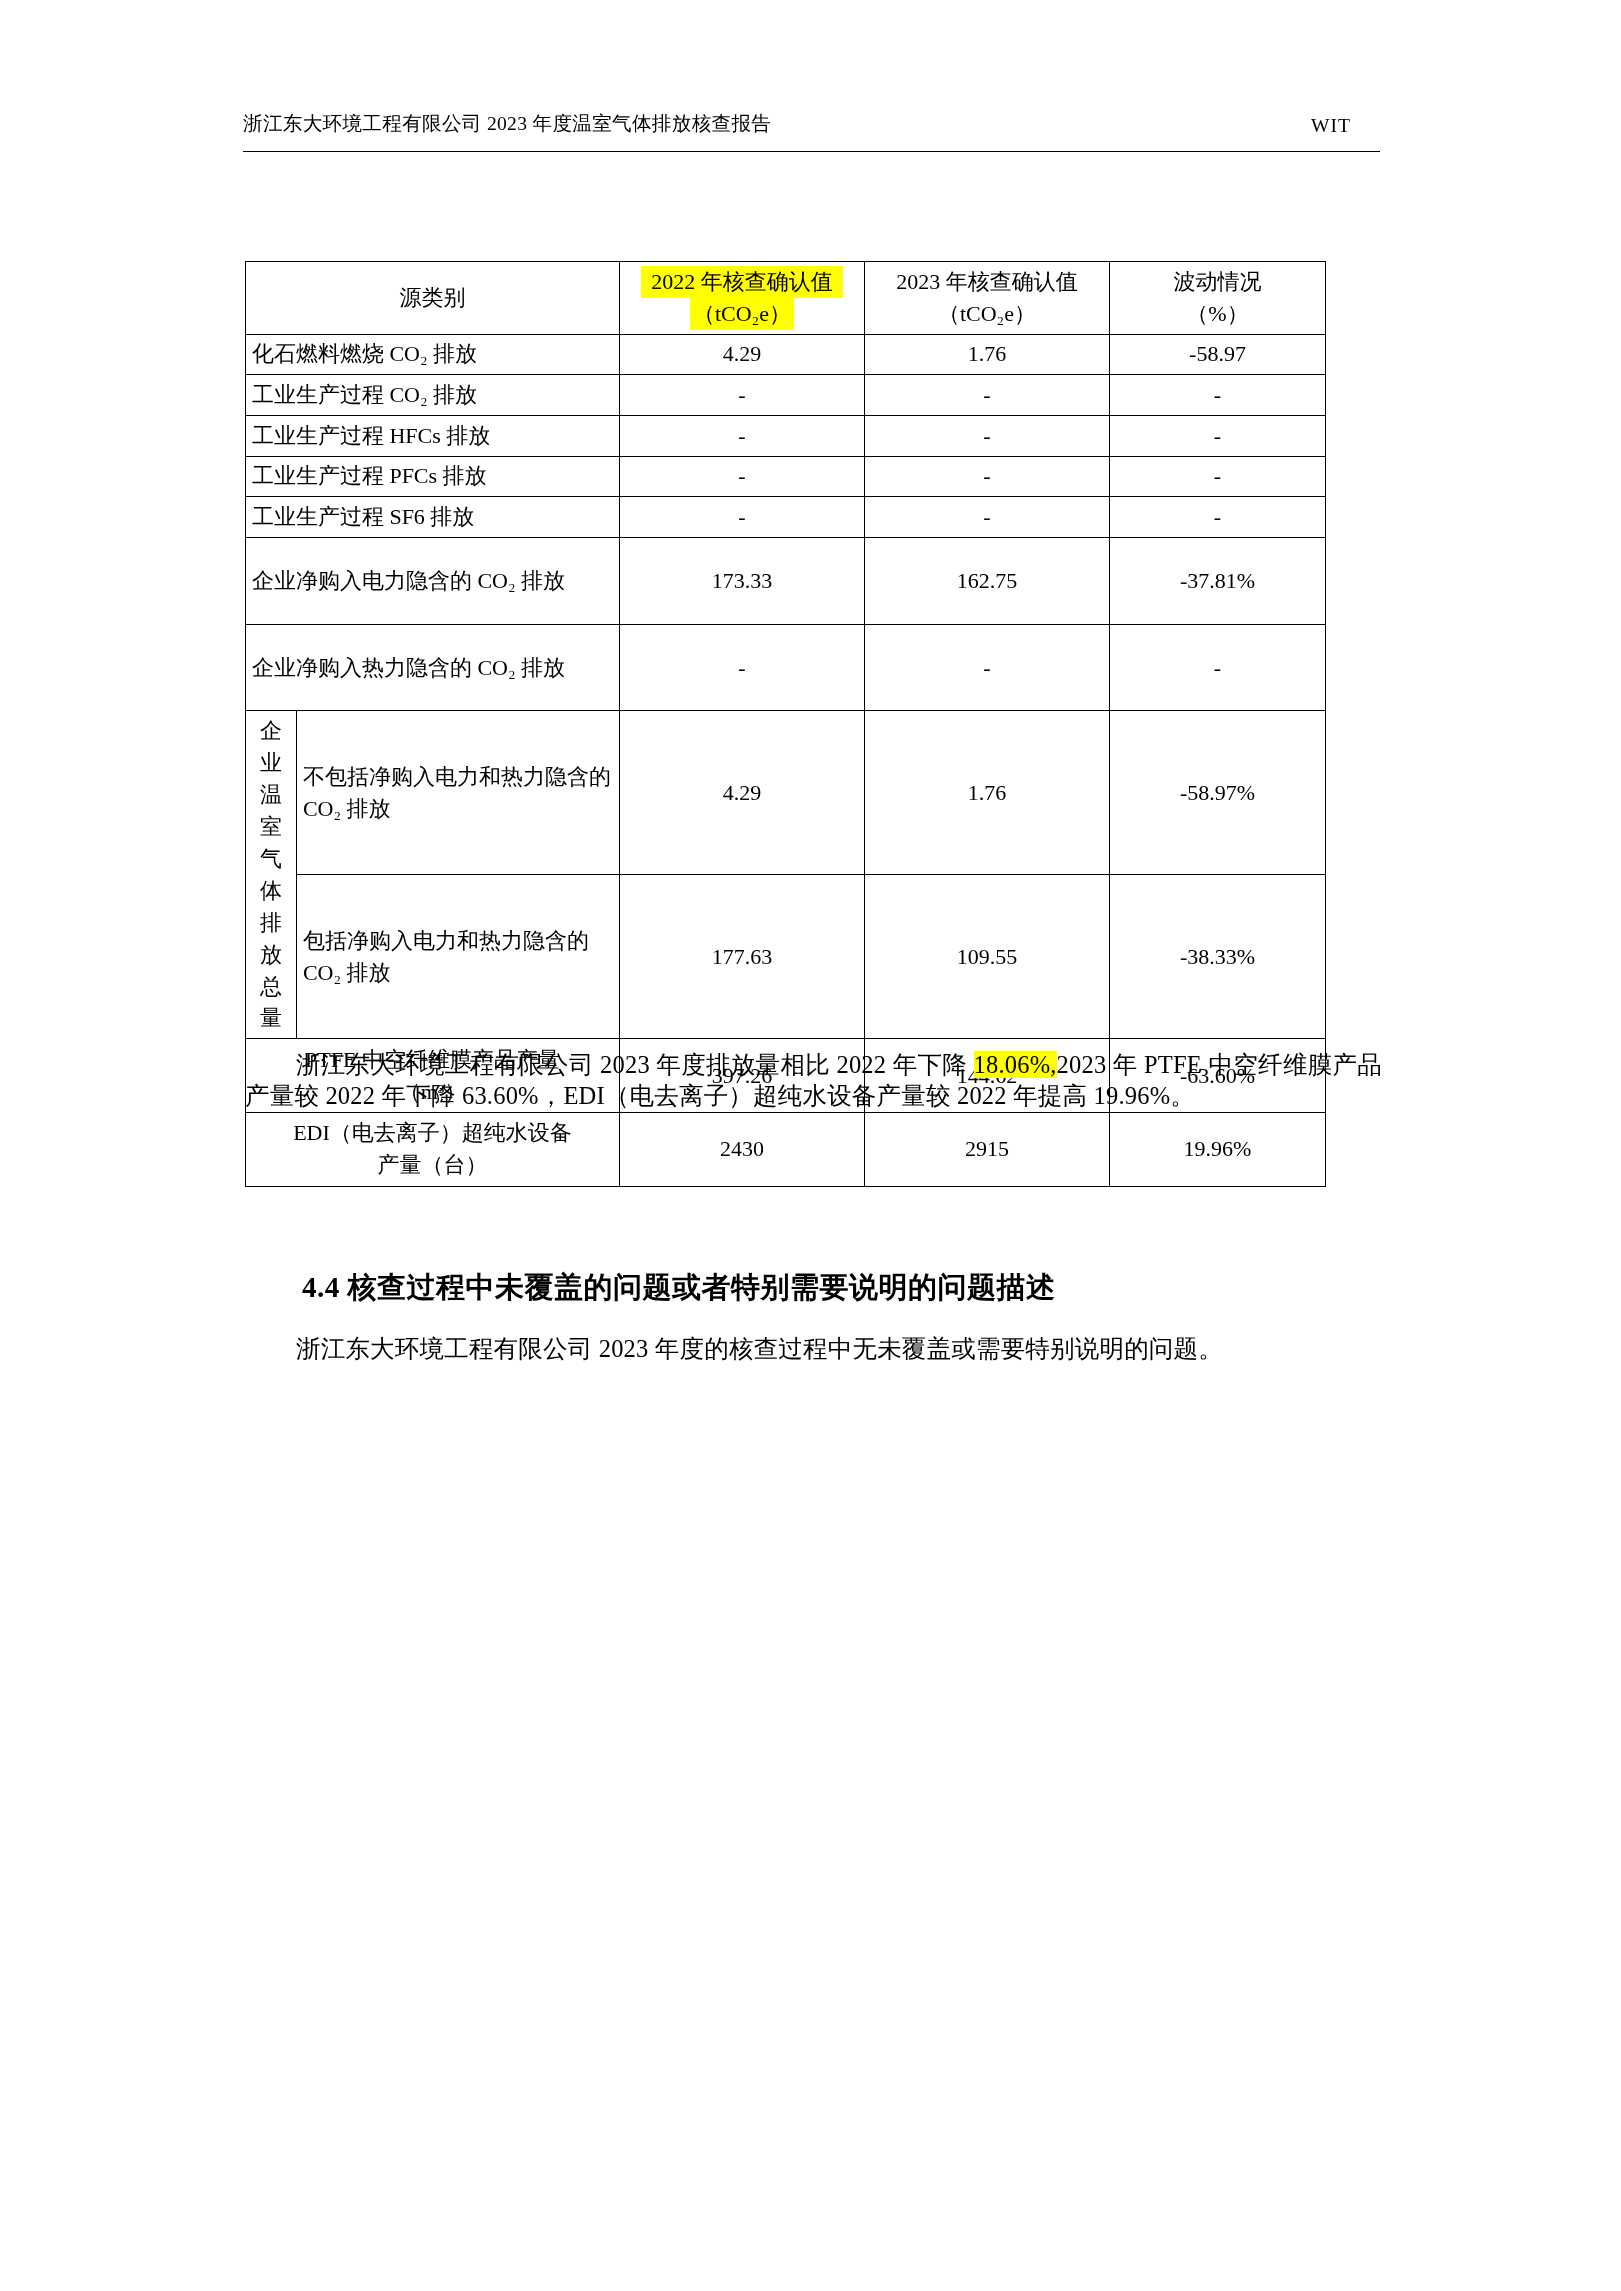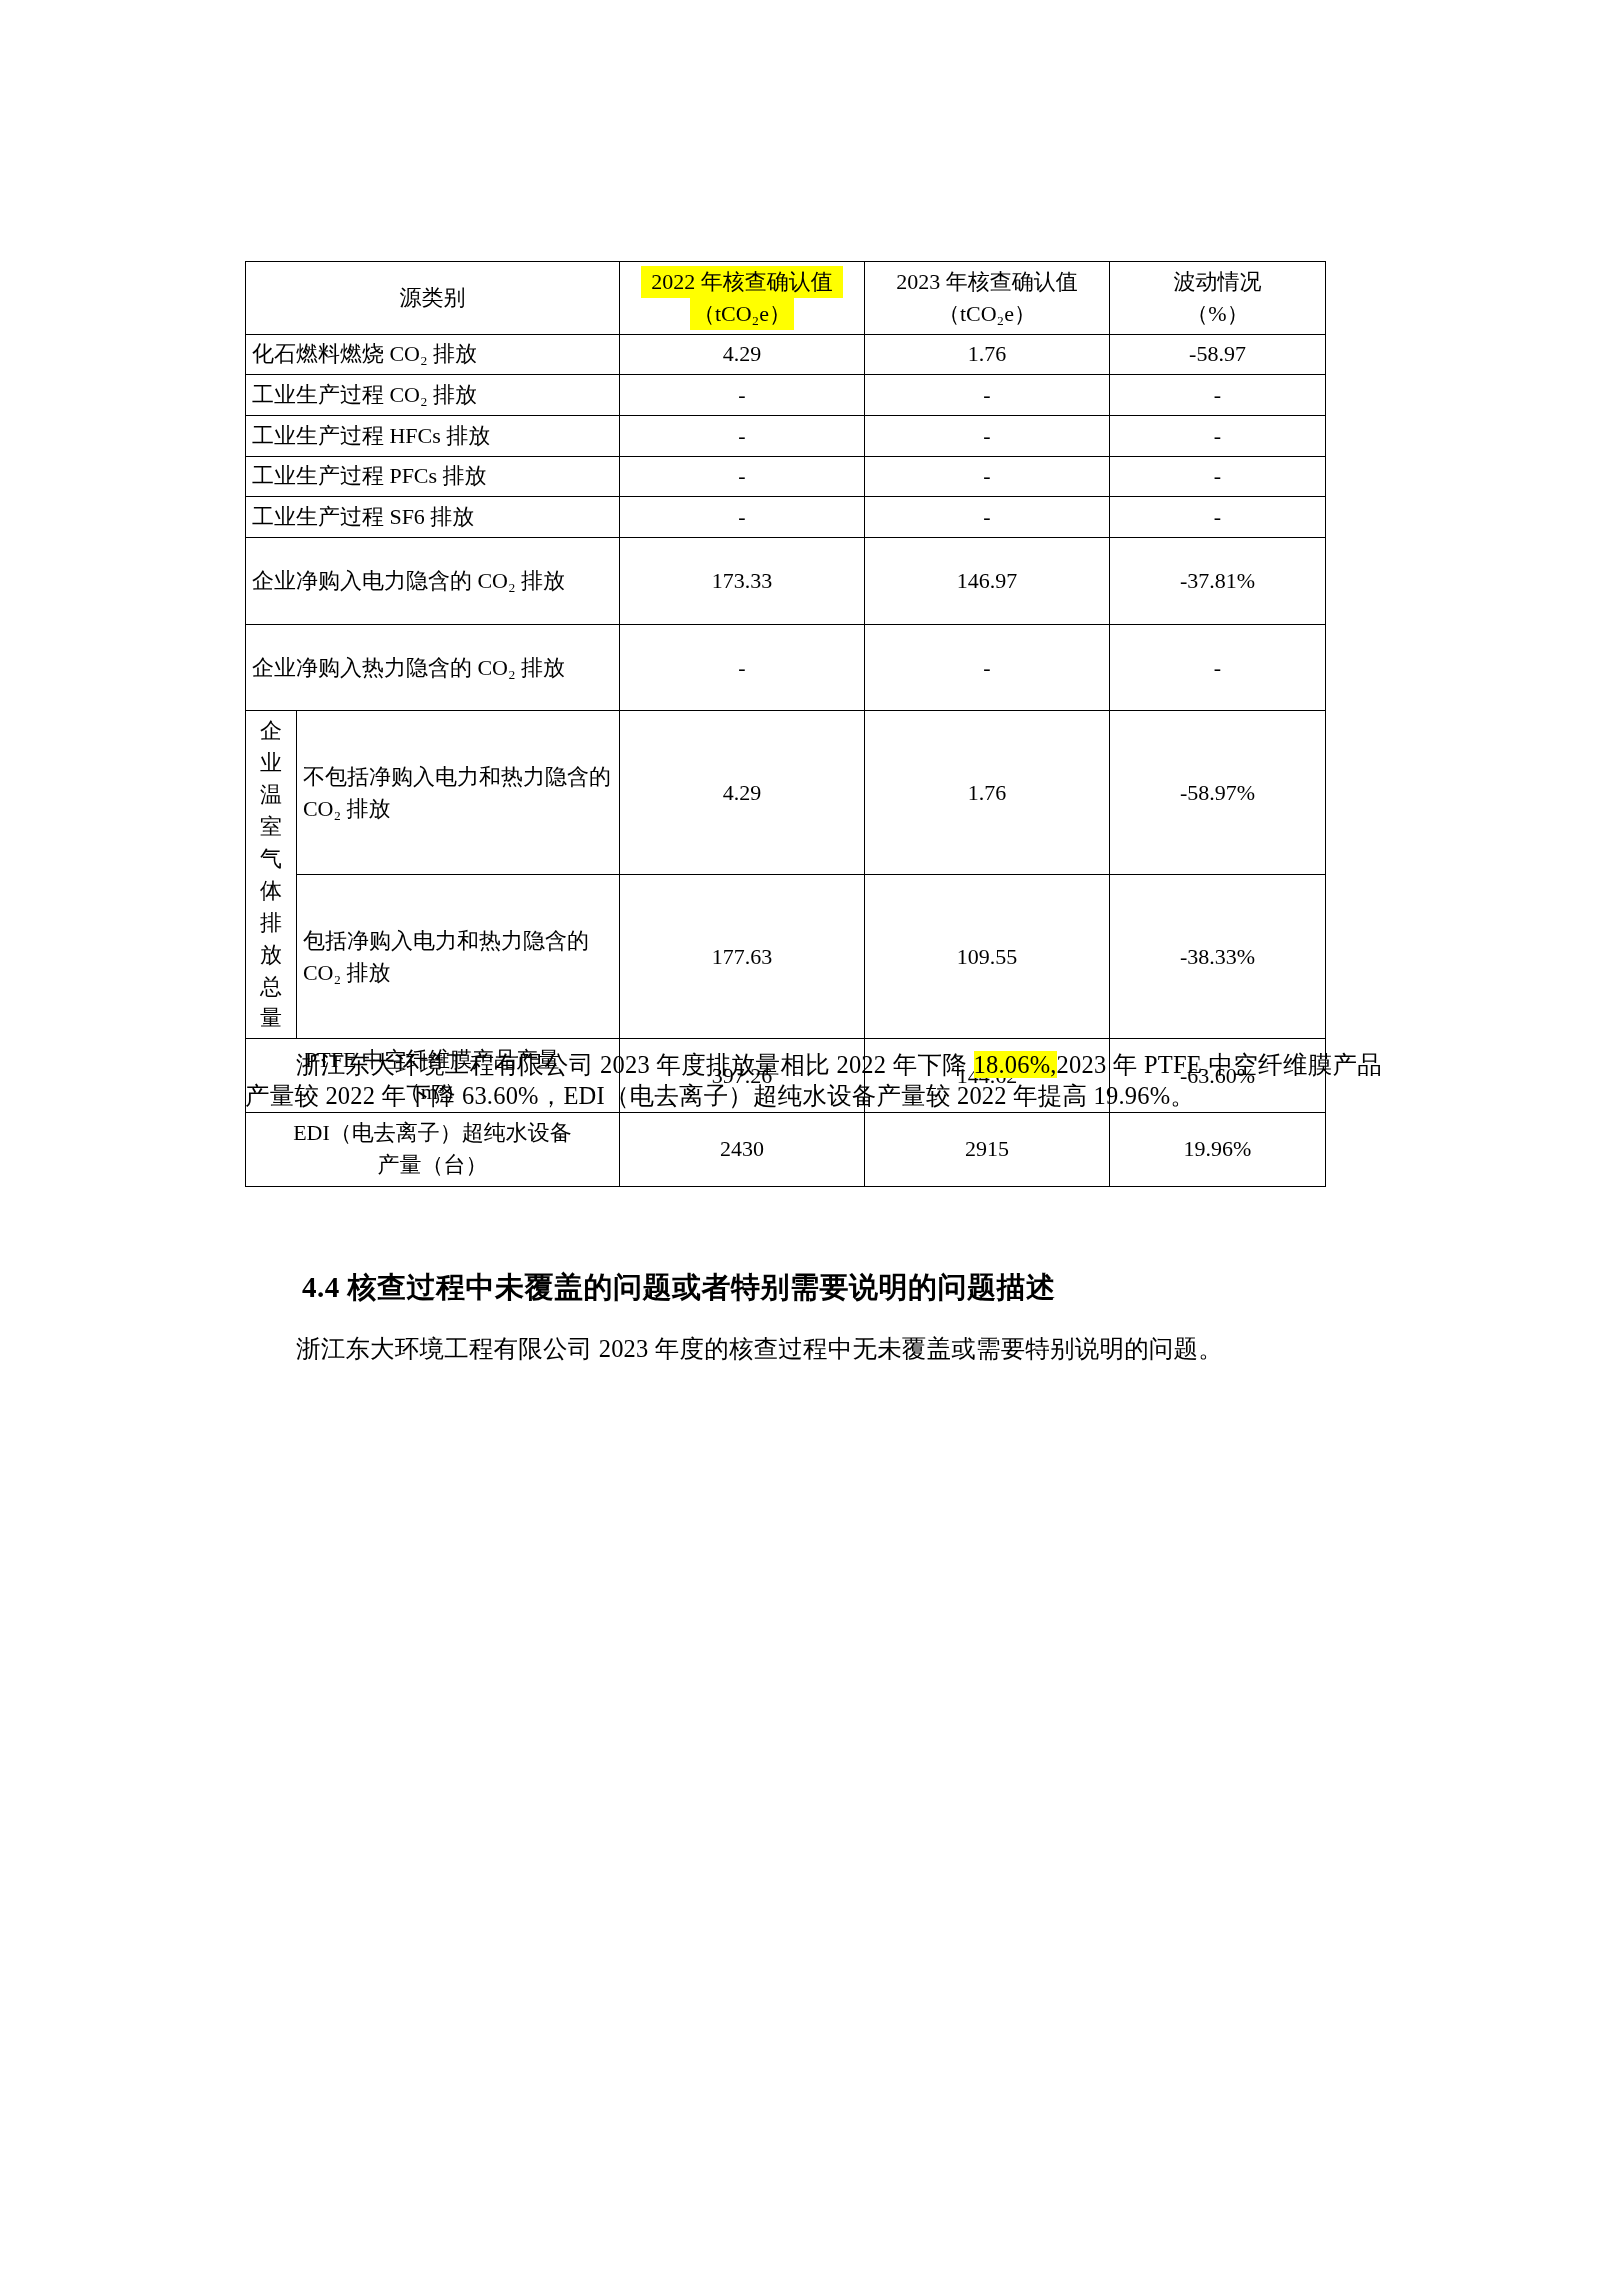--- a/index.html
+++ b/index.html
@@ -120,20 +120,24 @@
     width: 1621px;
     text-align: center;
     font-size: 19.6px;
   }
 </style>
 </head>
 <body>
 
 <div class="page">
 
+  <div class="header">
+    <div class="h-left">浙江东大环境工程有限公司 2023 年度温室气体排放核查报告</div>
+    <div class="h-right">WIT</div>
+  </div>
 
 
   <table class="main">
     <colgroup>
       <col style="width:51px">
       <col style="width:323px">
       <col style="width:245px">
       <col style="width:245px">
       <col style="width:216px">
     </colgroup>
@@ -180,21 +184,21 @@
       </tr>
       <tr>
         <td colspan="2" class="c-left">工业生产过程 SF6 排放</td>
         <td class="c-center">-</td>
         <td class="c-center">-</td>
         <td class="c-center">-</td>
       </tr>
       <tr>
         <td colspan="2" class="c-left" style="height:78px;">企业净购入电力隐含的 CO₂ 排放</td>
         <td class="c-center">173.33</td>
-        <td class="c-center">146.97</td>
+        <td class="c-center">162.75</td>
         <td class="c-center">-37.81%</td>
       </tr>
       <tr>
         <td colspan="2" class="c-left" style="height:78px;">企业净购入热力隐含的 CO₂ 排放</td>
         <td class="c-center">-</td>
         <td class="c-center">-</td>
         <td class="c-center">-</td>
       </tr>
 
       <tr>

